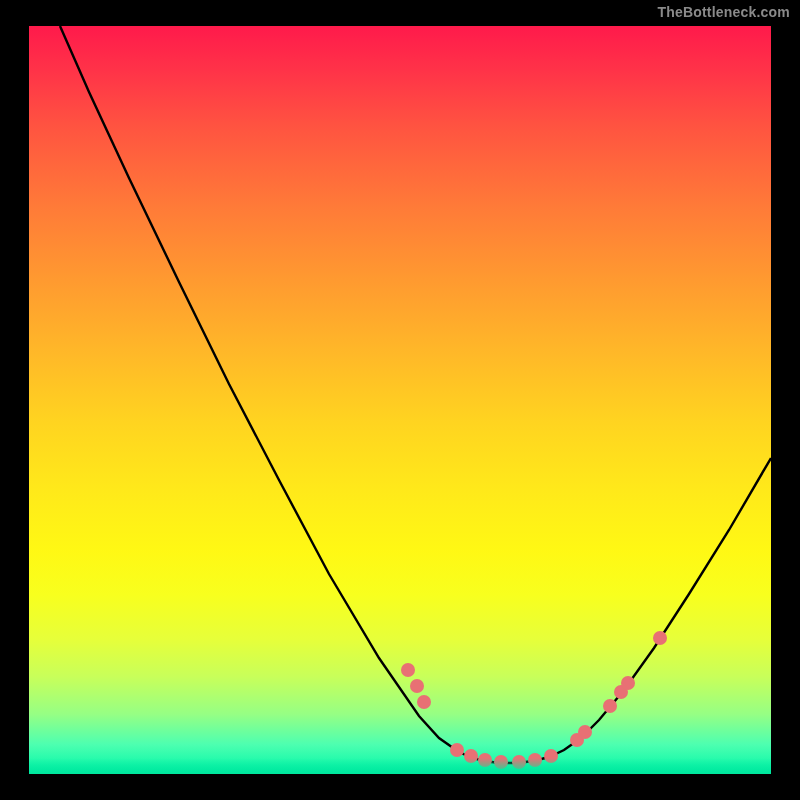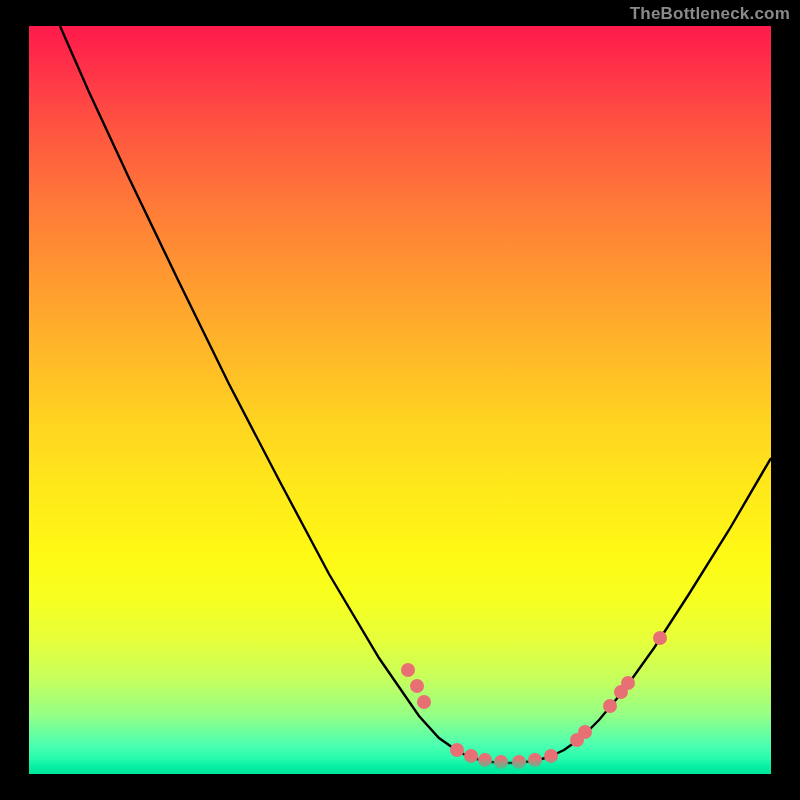--- a/index.html
+++ b/index.html
@@ -31,21 +31,21 @@
       #c8ff5a 87%,
       #96ff84 92%,
       #4effb0 96%,
       #00f7a8 100%);
   }
   .watermark {
     position: absolute;
     top: 4px;
     right: 10px;
     font-family: Arial, Helvetica, sans-serif;
-    font-size: 17px;
+    font-size: 14px;
     font-weight: bold;
     color: #8a8a8a;
     letter-spacing: 0.2px;
   }
   svg.curve {
     position: absolute;
     left: 0;
     top: 0;
     width: 742px;
     height: 748px;

